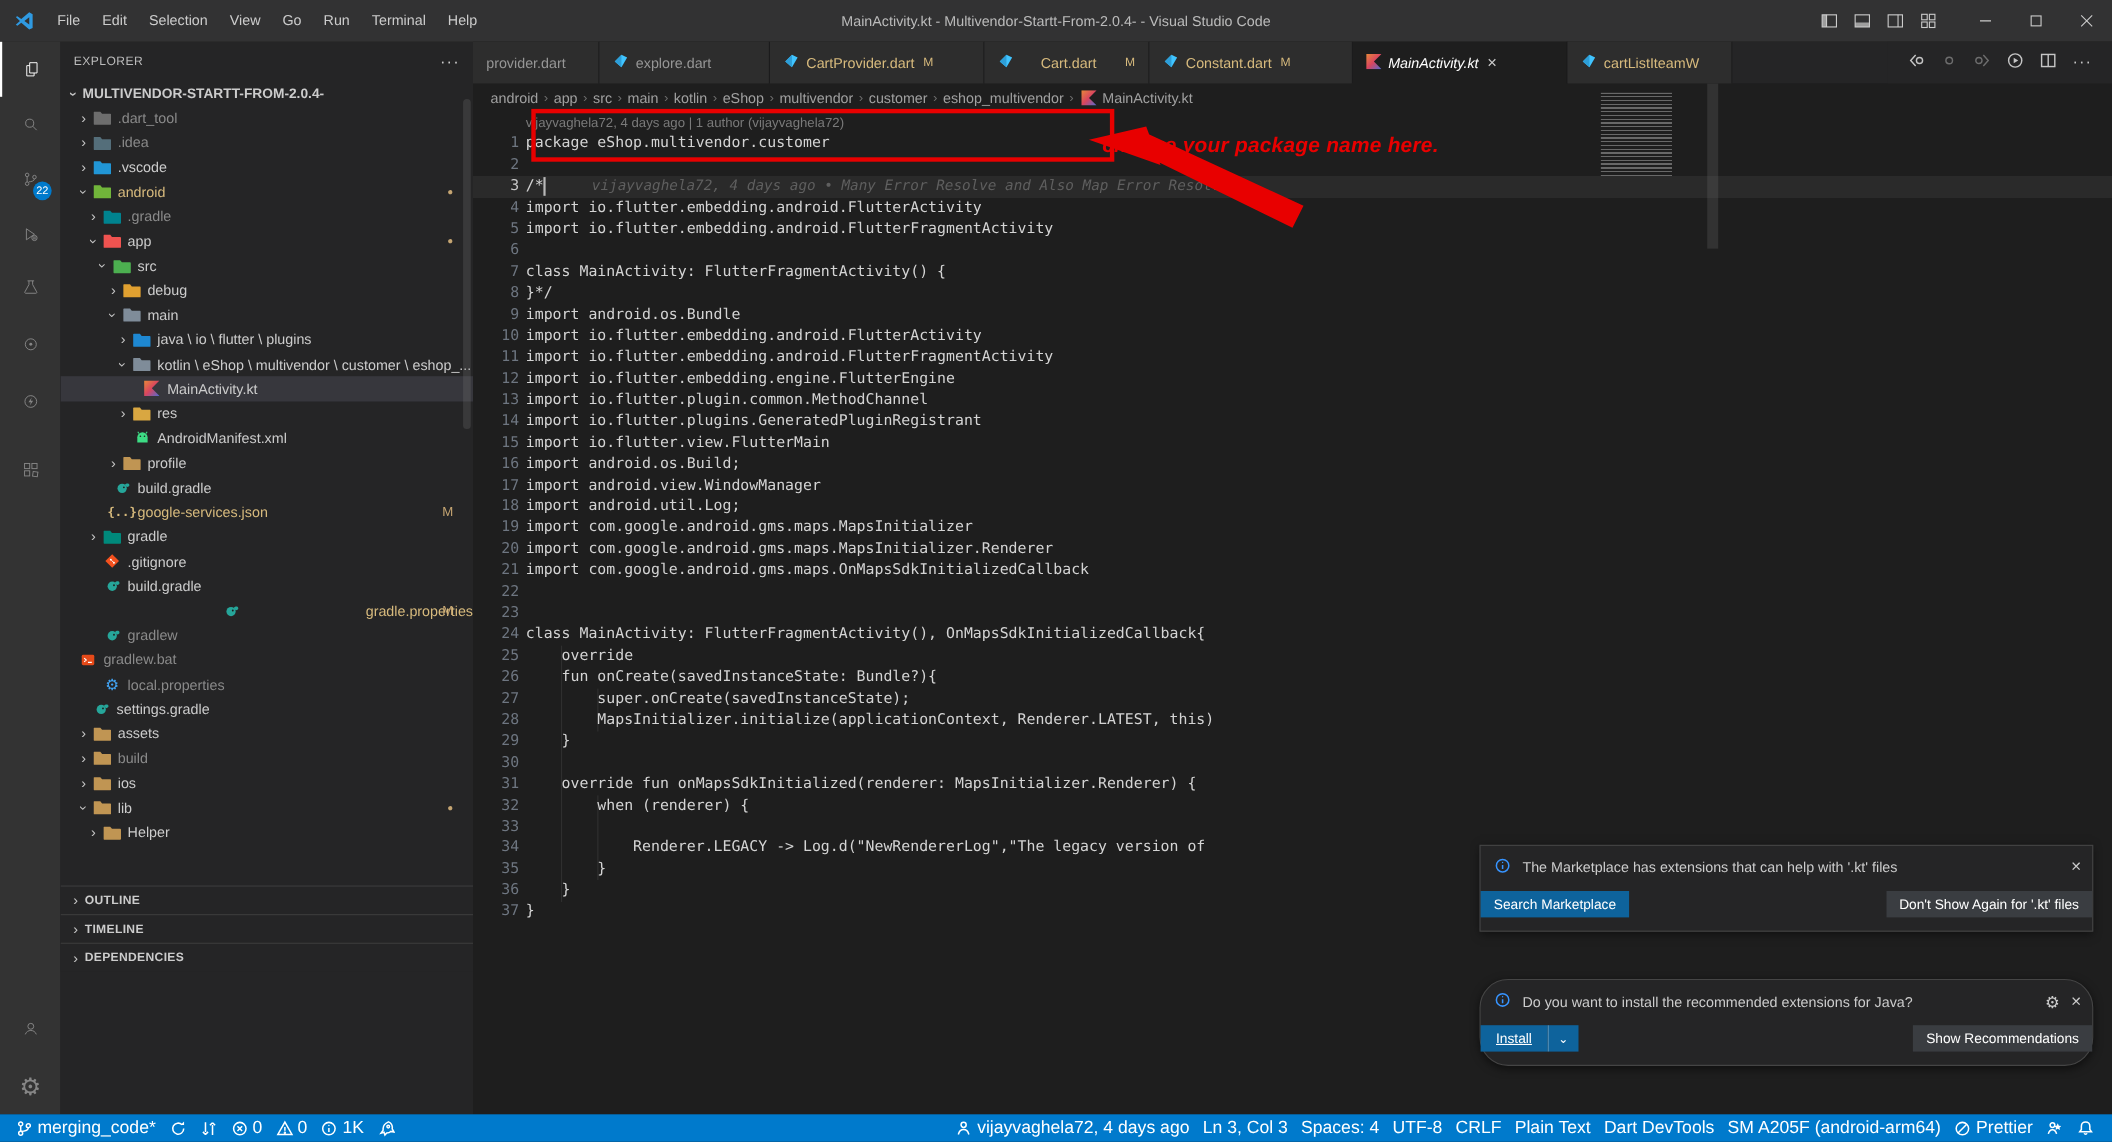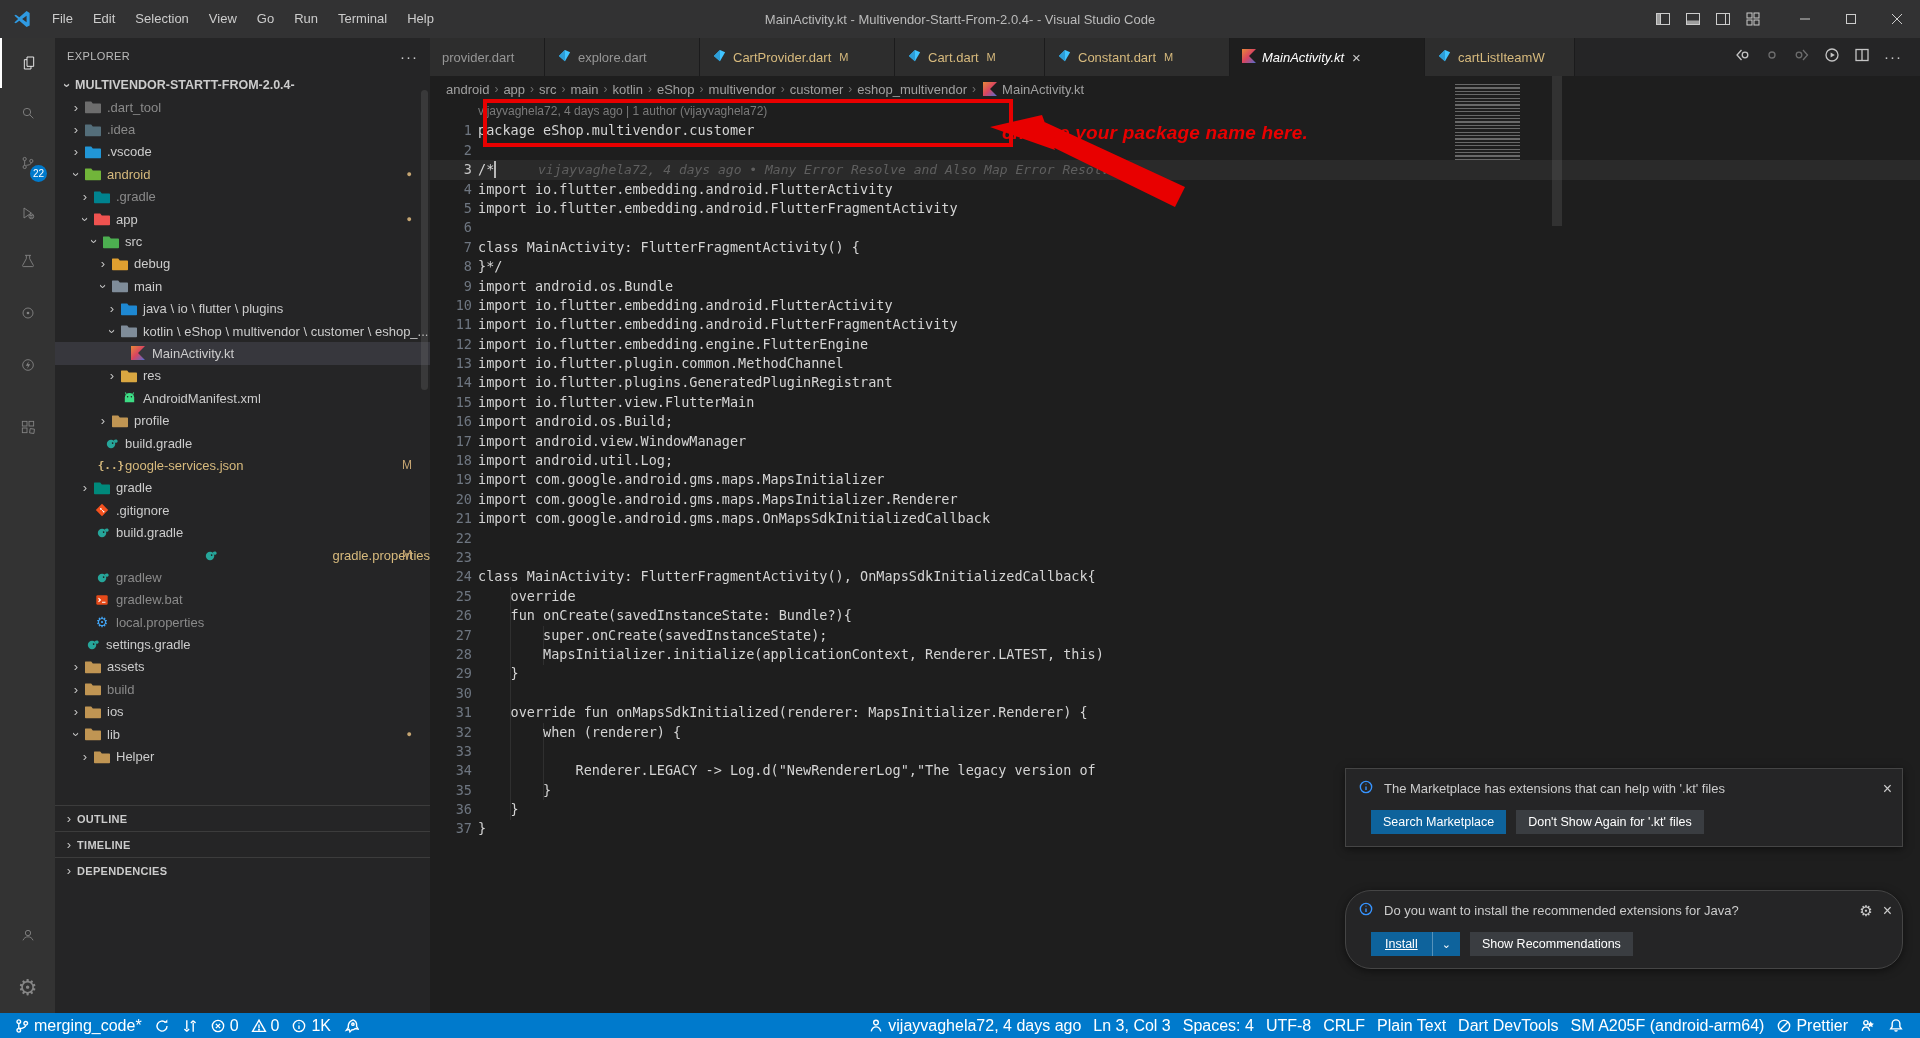--- a/index.html
+++ b/index.html
@@ -90,21 +90,21 @@
   .anno-arrow { position:absolute; left:960px; top:95px; z-index:31; }
   .anno-text { position:absolute; left:1002px; top:122px; z-index:32; color:#e80000; font-size:19px;
     font-weight:bold; font-style:italic; letter-spacing:.2px; white-space:nowrap; }
 
   
   .notif { position:absolute; width:558px; background:#252526; border:1px solid #454545;
     box-shadow:0 2px 8px rgba(0,0,0,.5); color:#cccccc; z-index:40; }
   .notif-head { display:flex; align-items:center; padding:10px 10px 4px 12px; font-size:13px; }
   .notif-head .msg { margin-left:10px; margin-right:auto; }
   .notif-icons { display:flex; align-items:center; gap:10px; color:#cccccc; }
-  .notif-btns { display:flex; justify-content:flex-start; gap:10px; padding:8px 25px 12px; }
+  .notif-btns { display:flex; justify-content:space-between; gap:10px; padding:8px 0 12px; }
   .nbtn { font-size:12.5px; padding:5px 12px; color:#ffffff; cursor:pointer; }
   .nbtn.primary { background:#0e639c; }
   .nbtn.secondary { background:#3a3d41; }
   .split-btn { display:flex; }
   .split-btn .nbtn { padding:5px 14px;text-decoration:underline; }
   .split-btn .drop { background:#0e639c; border-left:1px solid rgba(255,255,255,.3); color:#fff;
     display:flex; align-items:center; padding:0 9px; font-size:11px; cursor:pointer; }
 
   
   .statusbar { position:absolute; left:0; top:1013px; width:1920px; height:25px; background:#007acc;
@@ -474,21 +474,21 @@
           <span class="chev"></span>
           <span class="tico">
             <svg width="15" height="15" viewBox="0 0 16 16">
               <circle cx="7.5" cy="8.5" r="4.5" fill="#26a69a"></circle>
               <path d="M10 5c2-2 4-1.5 4.5 0 .4 1.2-.8 2.3-2.5 2.2" fill="#26a69a"></path>
               <circle cx="9.2" cy="7.5" r=".9" fill="#1e1e1e"></circle>
             </svg>
           </span>
           <span class="tlabel dim">gradlew</span>
         </div>
-        <div class="tree-row" style="padding-left: 22px;">
+        <div class="tree-row" style="">
           <span class="chev"></span>
           <span class="tico">
             <svg width="14" height="14" viewBox="0 0 16 16">
               <rect x="1.5" y="2.5" width="13" height="11" rx="1.5" fill="#e64a19"></rect>
               <path d="M4 6l2.2 2L4 10M8 10.5h4" stroke="#fff" stroke-width="1.2" fill="none"></path>
             </svg>
           </span>
           <span class="tlabel dim">gradlew.bat</span>
         </div>
         <div class="tree-row" style="padding-left: 22px;">
@@ -586,21 +586,21 @@
           <span class="tab-label">explore.dart</span>
         </div>
         <div class="tab" style="width: 195px; align-items: center;">
           <span class="ticon"><svg width="15" height="15" viewBox="0 0 16 16">
               <path d="M2 8.5L8.5 2l5.5 2.5L8.5 14z" fill="#40c4ff"></path>
               <path d="M2 8.5L8.5 2v12z" fill="#2d9ed8"></path>
             </svg></span>
           <span class="tab-label gold">CartProvider.dart</span>
           <span class="mod">M</span>
         </div>
-        <div class="tab" style="width: 150px;">
+        <div class="tab" style="width: 150px; justify-content: space-between;">
           <span class="ticon"><svg width="15" height="15" viewBox="0 0 16 16">
               <path d="M2 8.5L8.5 2l5.5 2.5L8.5 14z" fill="#40c4ff"></path>
               <path d="M2 8.5L8.5 2v12z" fill="#2d9ed8"></path>
             </svg></span>
           <span class="tab-label gold">Cart.dart</span>
           <span class="mod">M</span>
         </div>
         <div class="tab" style="width: 185px;">
           <span class="ticon"><svg width="15" height="15" viewBox="0 0 16 16">
               <path d="M2 8.5L8.5 2l5.5 2.5L8.5 14z" fill="#40c4ff"></path>

